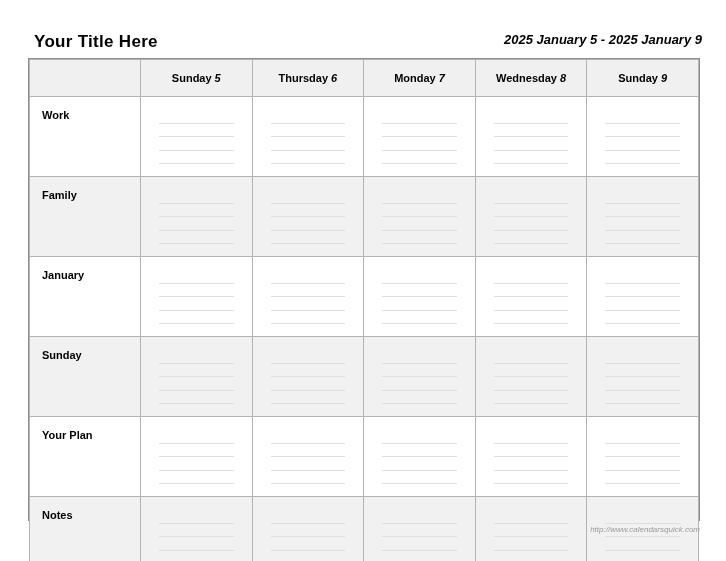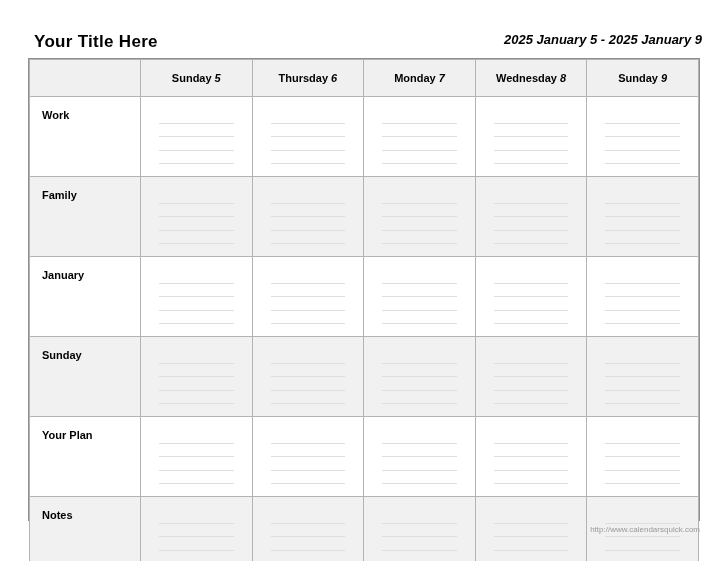--- a/index.html
+++ b/index.html
@@ -44,21 +44,21 @@
   tbody tr{height:74px;}
   tbody tr.alt td{background:var(--alt-row-bg);}
   td.label-cell{
     vertical-align:top;font-size:11px;padding:4px 5px;
   }
   td.day-cell{vertical-align:top;}
   .cell-lines{padding:1px 6px 0 6px;}
   .rule-line{height:13.5px;border-bottom:1px solid var(--rule-line);}
   .footer-url{
     position:absolute;right:26px;top:525px;
-    font-size:8px;color:var(--footer-text);
+    font-size:8px;font-style:italic;color:var(--footer-text);
     text-decoration:none;
   }
 </style>
 </head>
 <body>
 
 <h1 class="page-title">Your Title Here</h1>
 <div class="date-range">2025 January 5 - 2025 January 9</div>
 
 <div class="table-frame">

